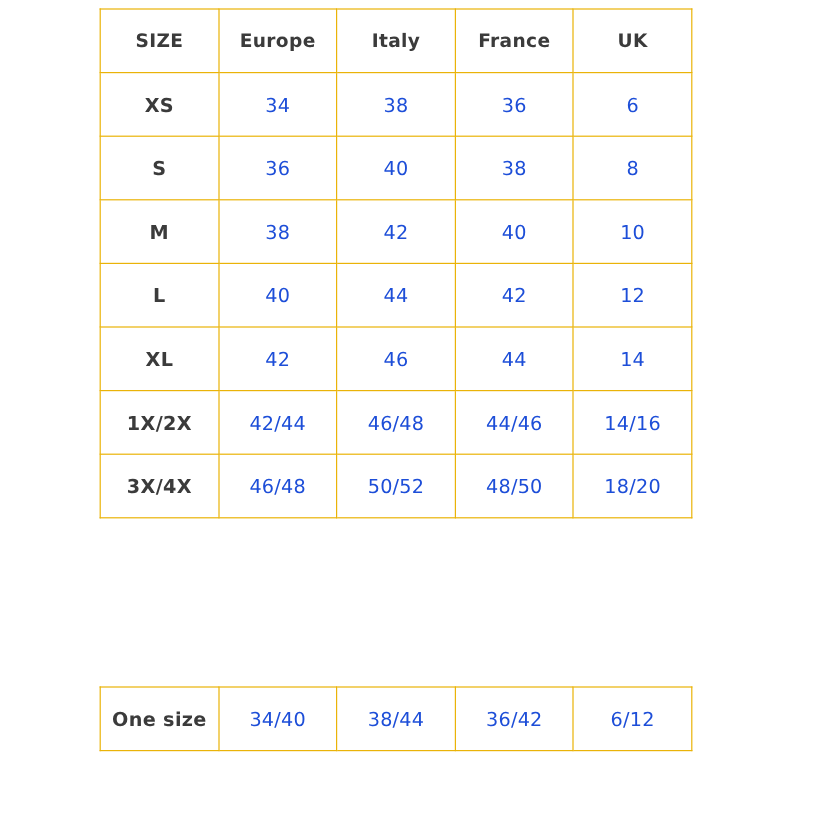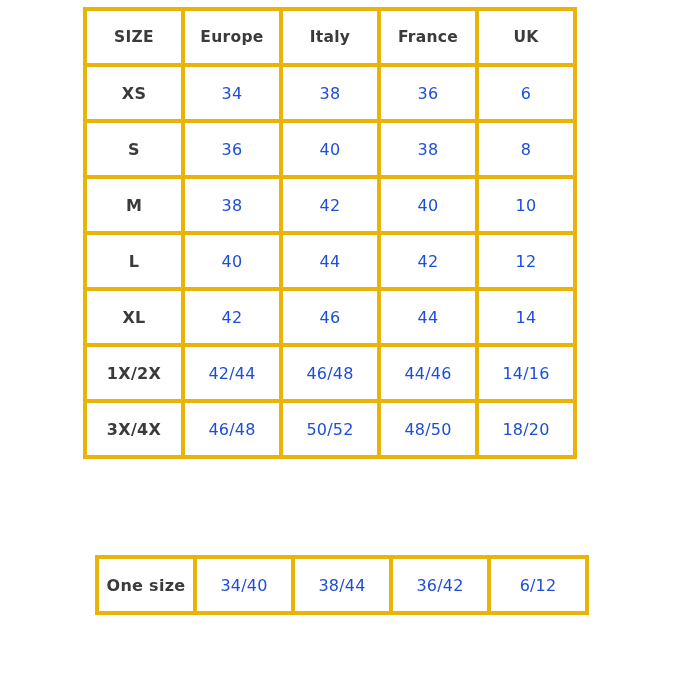--- a/index.html
+++ b/index.html
@@ -16,23 +16,23 @@
   }
   .tbl {
     border-collapse: collapse;
     table-layout: fixed;
     width: 494px;
     position: absolute;
     left: 83px;
     background: #ffffff;
   }
   .tbl-main { top: 7px; }
-  .tbl-secondary { top: 555px; margin-left: 12px; }
+  .tbl-secondary { top: 572px; }
   .tbl th, .tbl td {
-    border: 4px solid #eab308;
+    border: 1px solid #eab308;
     width: 20%;
     height: 52px;
     padding: 0;
     text-align: center;
     vertical-align: middle;
   }
   .tbl thead th {
     font-weight: 700;
     color: #3b3b3b;
     font-size: 15.5px;

